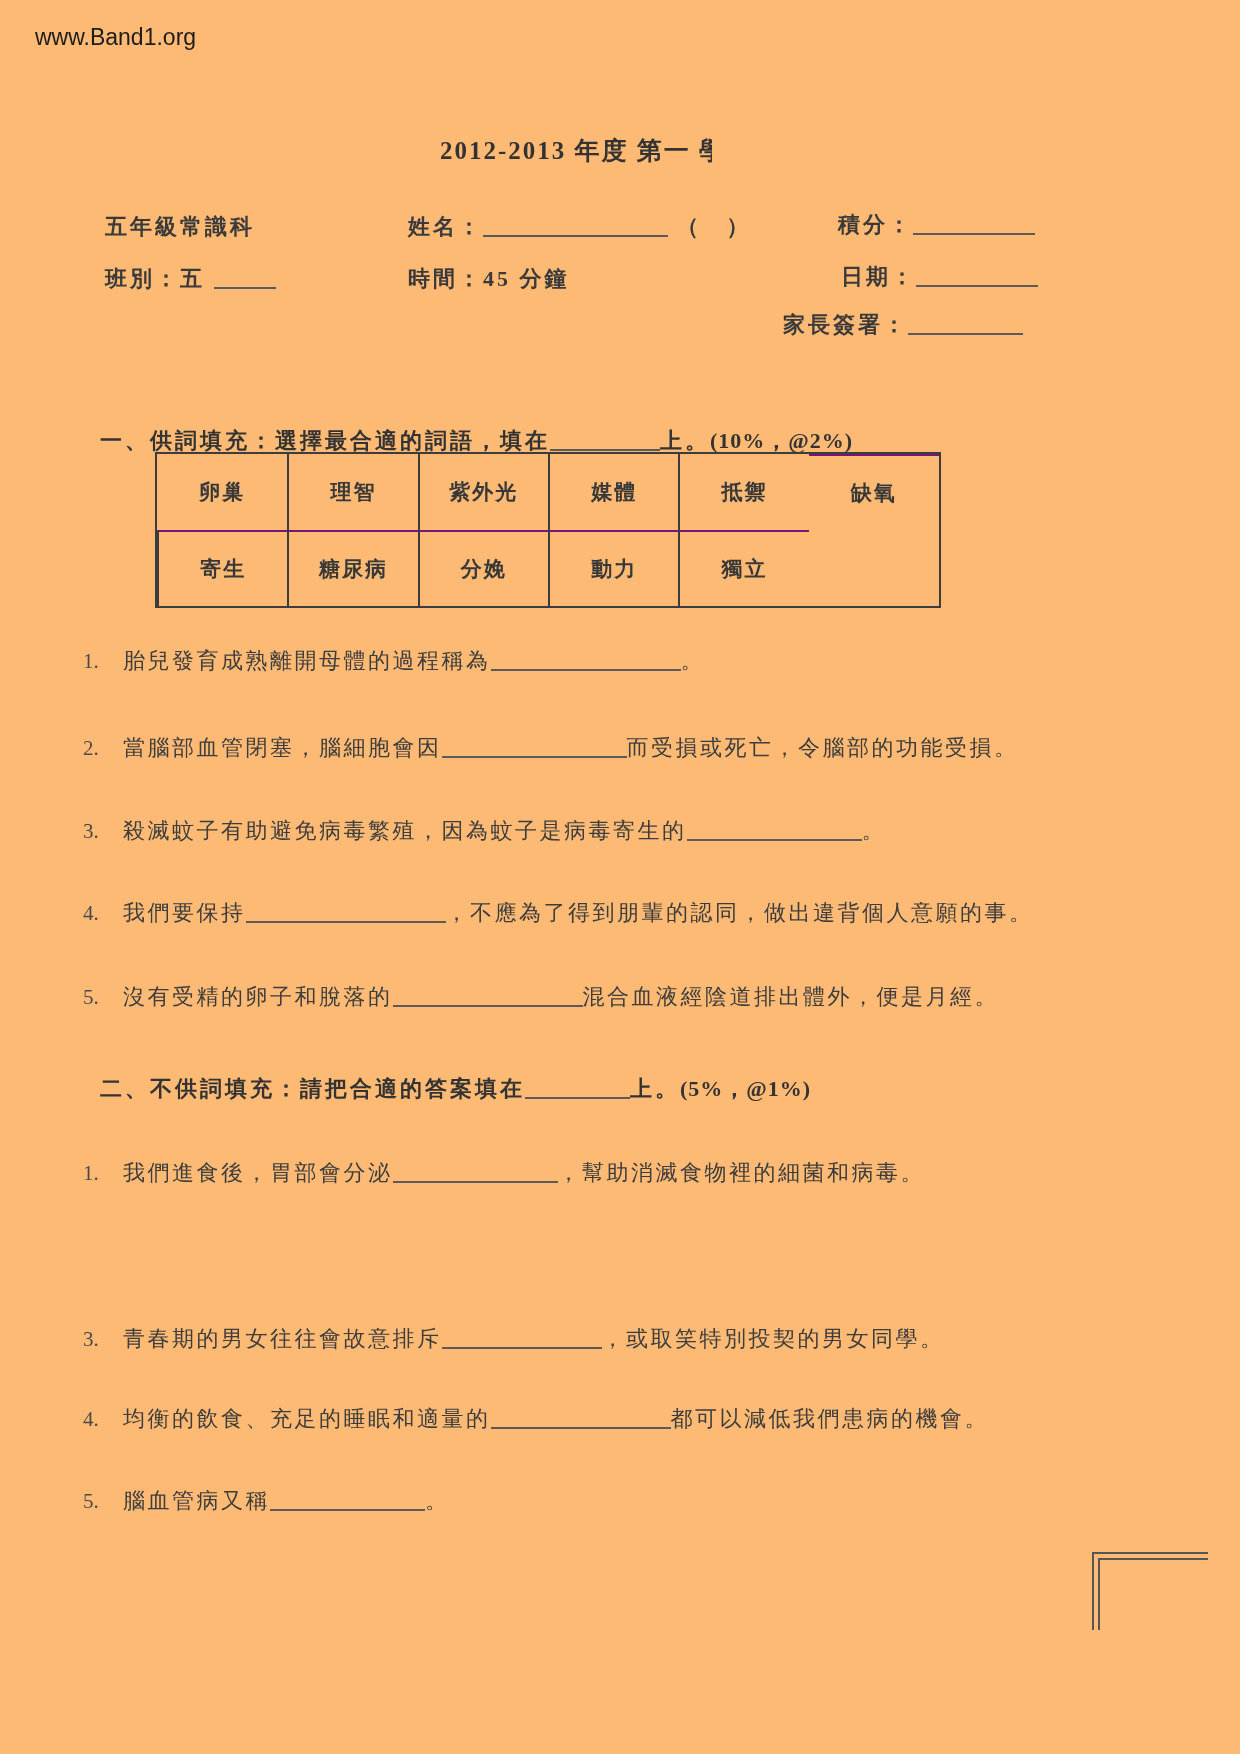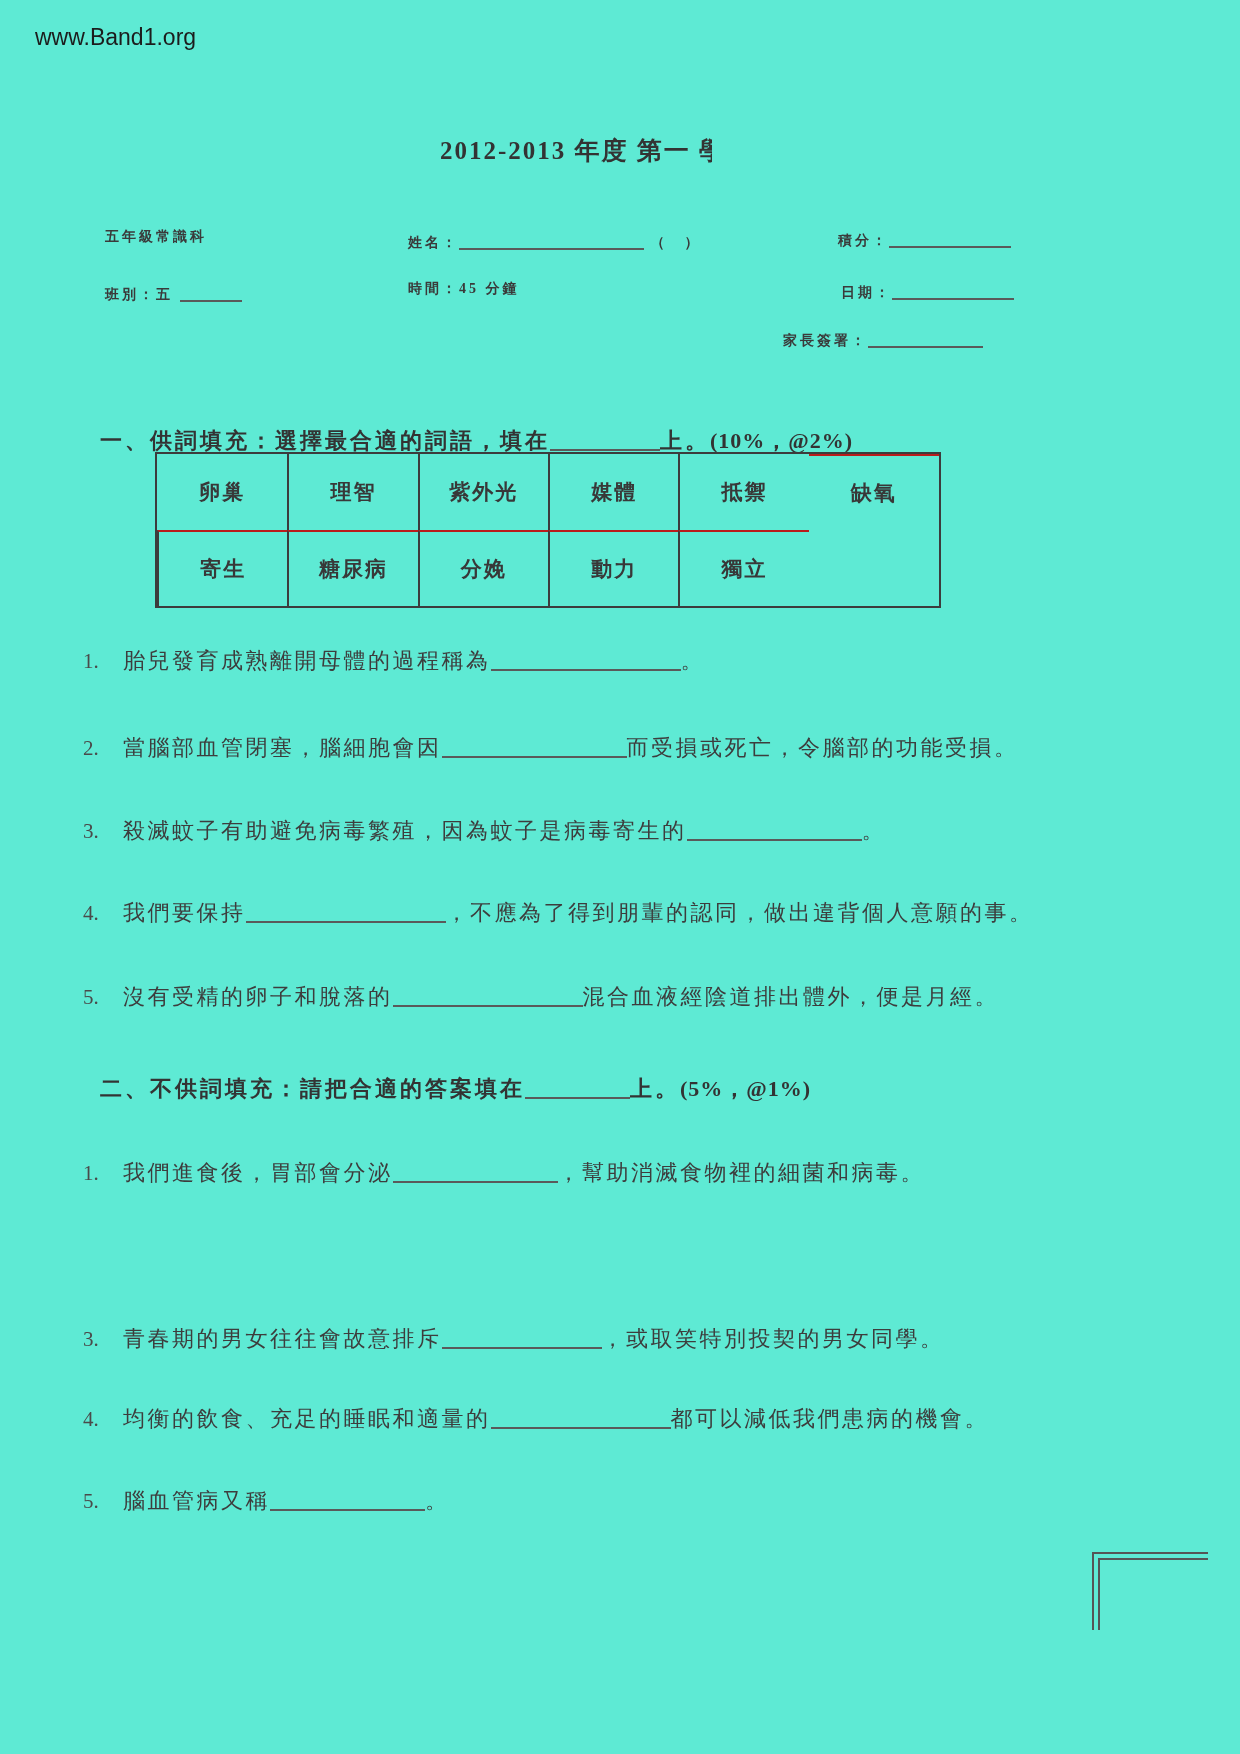--- a/index.html
+++ b/index.html
@@ -1,58 +1,58 @@
 <!DOCTYPE html>
 <html><head>
 <meta charset="utf-8">
 <style>
   * { margin:0; padding:0; box-sizing:border-box; }
   html,body { background:#ffffff; }
   .page {
     position:relative;
     width:1240px; height:1754px;
-    background:#5eead4;
+    background:#fdba74;
     overflow:hidden;
     font-family:"Liberation Serif","DejaVu Serif",serif;
     color:#3d3d3d;
   }
   .watermark {
     position:absolute; left:35px; top:24px;
     font-family:"Liberation Sans","DejaVu Sans",sans-serif;
     font-size:23px; color:#1c1c1c;
   }
   .title {
     position:absolute; left:440px; top:134px;
     font-size:25px; letter-spacing:2px; color:#333;
     white-space:nowrap; font-weight:600;
   }
   .title .partial {
     display:inline-block; width:13px; overflow:hidden;
     vertical-align:bottom; white-space:nowrap;
   }
-  .hline { position:absolute; white-space:nowrap; font-size:14px; letter-spacing:3px; color:#3a3a3a; font-weight:600;margin-top:16px; }
+  .hline { position:absolute; white-space:nowrap; font-size:22px; letter-spacing:3px; color:#3a3a3a; font-weight:600; }
   .blank {
     display:inline-block; height:22px;
     border-bottom:2px solid #5a5a5a;
     vertical-align:-3px;
   }
   .sec-h {
     position:absolute; left:100px; white-space:nowrap;
     font-size:22px; letter-spacing:3px; color:#333; font-weight:700;
   }
   .pct { font-weight:700; letter-spacing:1px; }
   .wordbank {
     position:absolute; left:155px; top:452px; width:786px;
     border:2px solid #3c3c3c;
     display:grid; grid-template-columns:repeat(6,1fr);
   }
   .wb-cell {
     height:76px; display:flex; align-items:center; justify-content:center;
     font-size:21px; letter-spacing:2px; color:#383838; font-weight:600;
-    border-left:2px solid #3c3c3c; border-top:2px solid #b91c1c;
+    border-left:2px solid #3c3c3c; border-top:2px solid #701a75;
   }
   .wb-cell.c0 { border-left:none; }
   .wb-cell.r0 { border-top:none; }
   .q {
     position:absolute; left:83px; white-space:nowrap;
     font-size:22px; letter-spacing:2.5px; color:#3d3d3d; font-weight:400;
   }
   .qnum {
     display:inline-block; width:40px; letter-spacing:0;
     font-size:21px; color:#4a4a4a;

